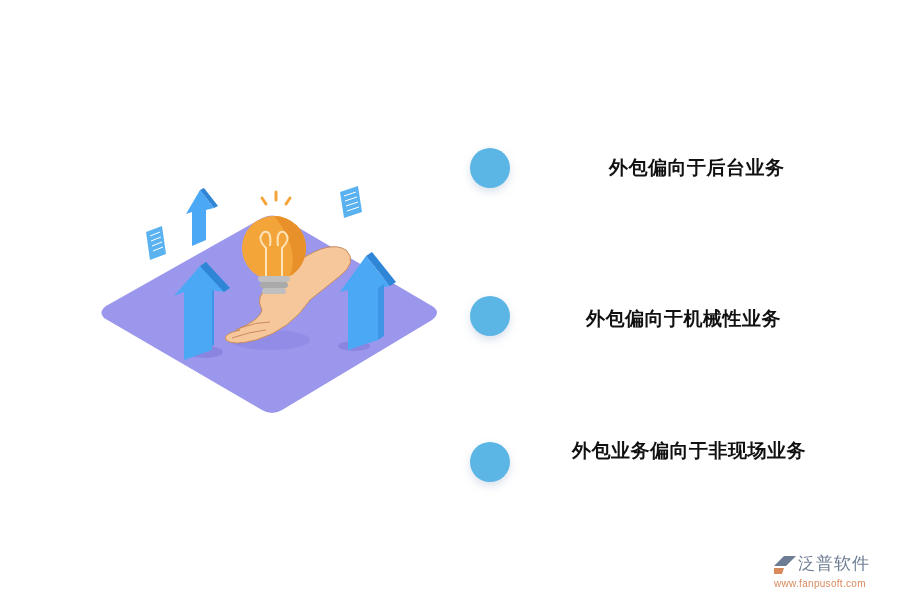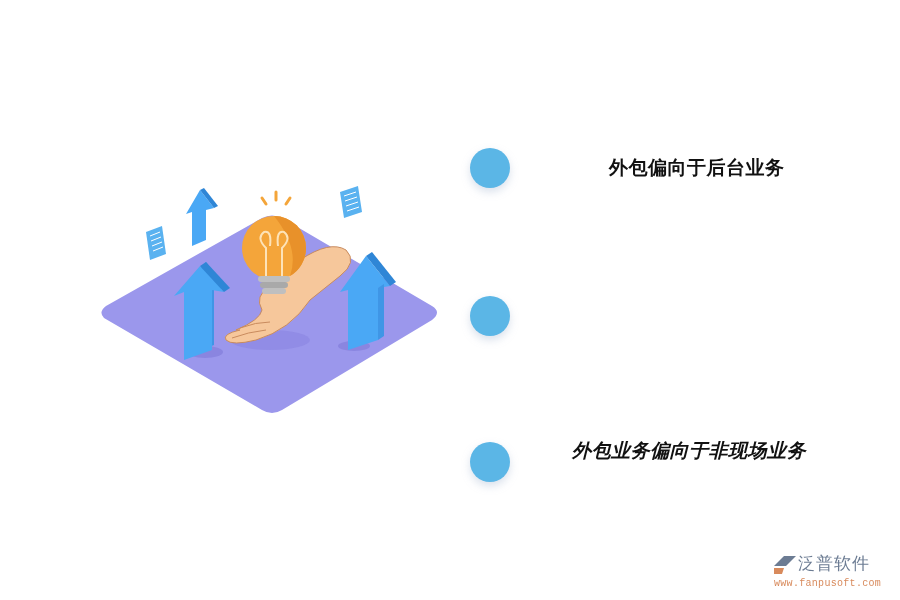--- a/index.html
+++ b/index.html
@@ -18,21 +18,21 @@
     position: absolute; font-size: 19px; font-weight: bold; color: #111111;
     white-space: nowrap; letter-spacing: 0.5px;
   }
 
   .logo { position: absolute; left: 768px; top: 552px; width: 130px; height: 44px; }
   .logo-name {
     position: absolute; left: 30px; top: 0px; font-size: 17px; color: #6c7c93;
     letter-spacing: 1px;
   }
   .logo-url {
-    position: absolute; left: 6px; top: 26px; font-family: Liberation Mono, monospace;
+    position: absolute; left: 6px; top: 26px; font-family: Liberation Sans, sans-serif;
     font-size: 10px; color: #d88a5c; letter-spacing: 0.3px;
   }
   .logo-mark { position: absolute; left: 4px; top: 2px; }
 </style>
 </head>
 <body>
 
 <svg class="illustration" viewBox="0 0 460 600" xmlns="http://www.w3.org/2000/svg">
 
   <path d="M104 318 Q98 312 106 306 L262 218 Q272 213 282 218 L432 306 Q442 312 432 320 L282 410 Q272 416 262 410 Z" fill="#9b97ec"></path>
@@ -92,23 +92,24 @@
   </g>
 </svg>
 
 <div class="item" style="top:138px;">
   <div class="dot" style="left:470px; top:10px;"></div>
   <div class="label" style="left:597px; top:17px;margin-left:12px;">外包偏向于后台业务</div>
 </div>
 
 <div class="item" style="top:286px;">
   <div class="dot" style="left:470px; top:10px;"></div>
+  <div class="label" style="left:586px; top:20px;">外包偏向于机械性业务</div>
 </div>
 
-<div class="item" style="top:432px;font-style:italic;">
+<div class="item" style="top:432px;">
   <div class="dot" style="left:470px; top:10px;"></div>
   <div class="label" style="left:572px; top:6px;">外包业务偏向于非现场业务</div>
 </div>
 
 <div class="logo">
   <svg class="logo-mark" width="26" height="22" viewBox="0 0 26 22">
     <polygon points="2,12 12,2 24,2 14,12" fill="#6c7c93"></polygon>
     <polygon points="2,14 12,14 10,20 2,20" fill="#d88a5c"></polygon>
   </svg>
   <div class="logo-name">泛普软件</div>

